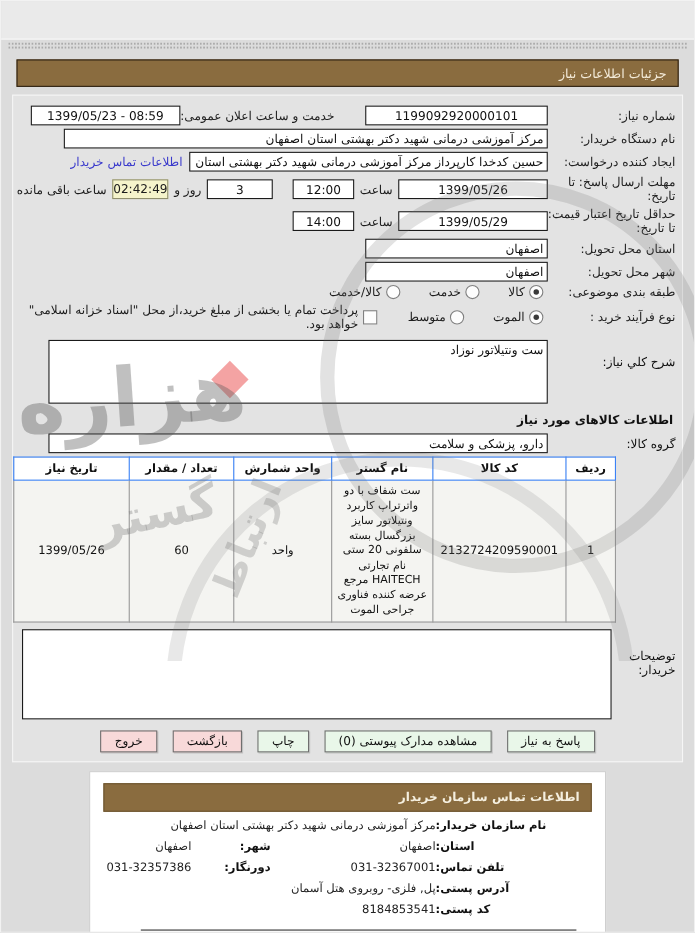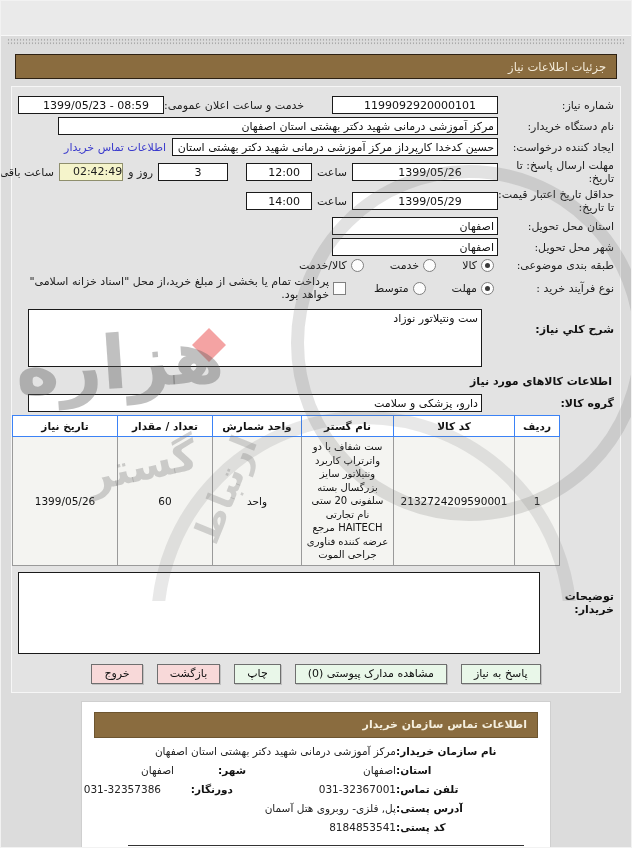--- a/index.html
+++ b/index.html
@@ -24,28 +24,28 @@
     color:#f3ead8;text-align:right;padding:0 10px;font-size:11.5px;
     box-sizing:border-box;
   }
   .form-panel{
     position:relative;margin:7px 10px 0 10px;
     background:#e3e3e3;border:1px solid #f6f6f6;
     padding:6px 6px 8px 6px;box-sizing:border-box;
   }
   .frow{display:flex;align-items:center;margin:3px 0;}
   .lbl{width:116px;flex:0 0 116px;text-align:right;color:#222;}
-  .lbl.b{font-weight:bold;color:#111;padding-left:16px;}
+  .lbl.b{font-weight:normal;color:#111;}
   .inp{
     background:#fff;border:1px solid #1a1a1a;height:16px;
     font-family:"DejaVu Sans",sans-serif;font-size:11px;color:#111;
     padding:0 3px;box-sizing:content-box;
   }
   .center{text-align:center;}
-  .ltr{direction:ltr;unicode-bidi:embed;padding-left:13px;}
+  .ltr{direction:ltr;unicode-bidi:embed;}
   .w160{width:158px;} .w130{width:128px;} .w55{width:48px;} .w60{width:52px;}
   .wide-inp{width:432px;}
   .creator-inp{width:318px;}
   .link{color:#3a3acc;cursor:pointer;margin-right:6px;white-space:nowrap;}
   .gap28{margin-right:28px;width:auto;flex:0 0 auto;}
   .gap18{margin-right:18px;}
   .small-lbl{margin:0 5px;flex:0 0 auto;}
   .count-box{
     background:#f5f4cb;border:1px solid #8f8f6d;height:16px;line-height:16px;
     width:62px;text-align:center;display:inline-block;
@@ -182,21 +182,21 @@
       <span class="opt">کالا</span>
       <span class="radio"></span>
       <span class="opt">خدمت</span>
       <span class="radio"></span>
       <span class="opt">کالا/خدمت</span>
     </div>
 
     <div class="frow">
       <span class="lbl">نوع فرآیند خرید :</span>
       <span class="radio first checked"></span>
-      <span class="opt">مهلت</span>
+      <span class="opt">الموت</span>
       <span class="radio"></span>
       <span class="opt">متوسط</span>
       <span class="checkbox"></span>
       <span class="opt">پرداخت تمام یا بخشی از مبلغ خرید،از محل "اسناد خزانه اسلامی" خواهد بود.</span>
     </div>
 
     <div class="frow align-top" style="margin-top:8px;">
       <span class="lbl b" style="padding-top:14px;">شرح کلي نیاز:</span>
       <textarea class="textarea desc-area" style="">ست ونتیلاتور نوزاد</textarea>
     </div>

